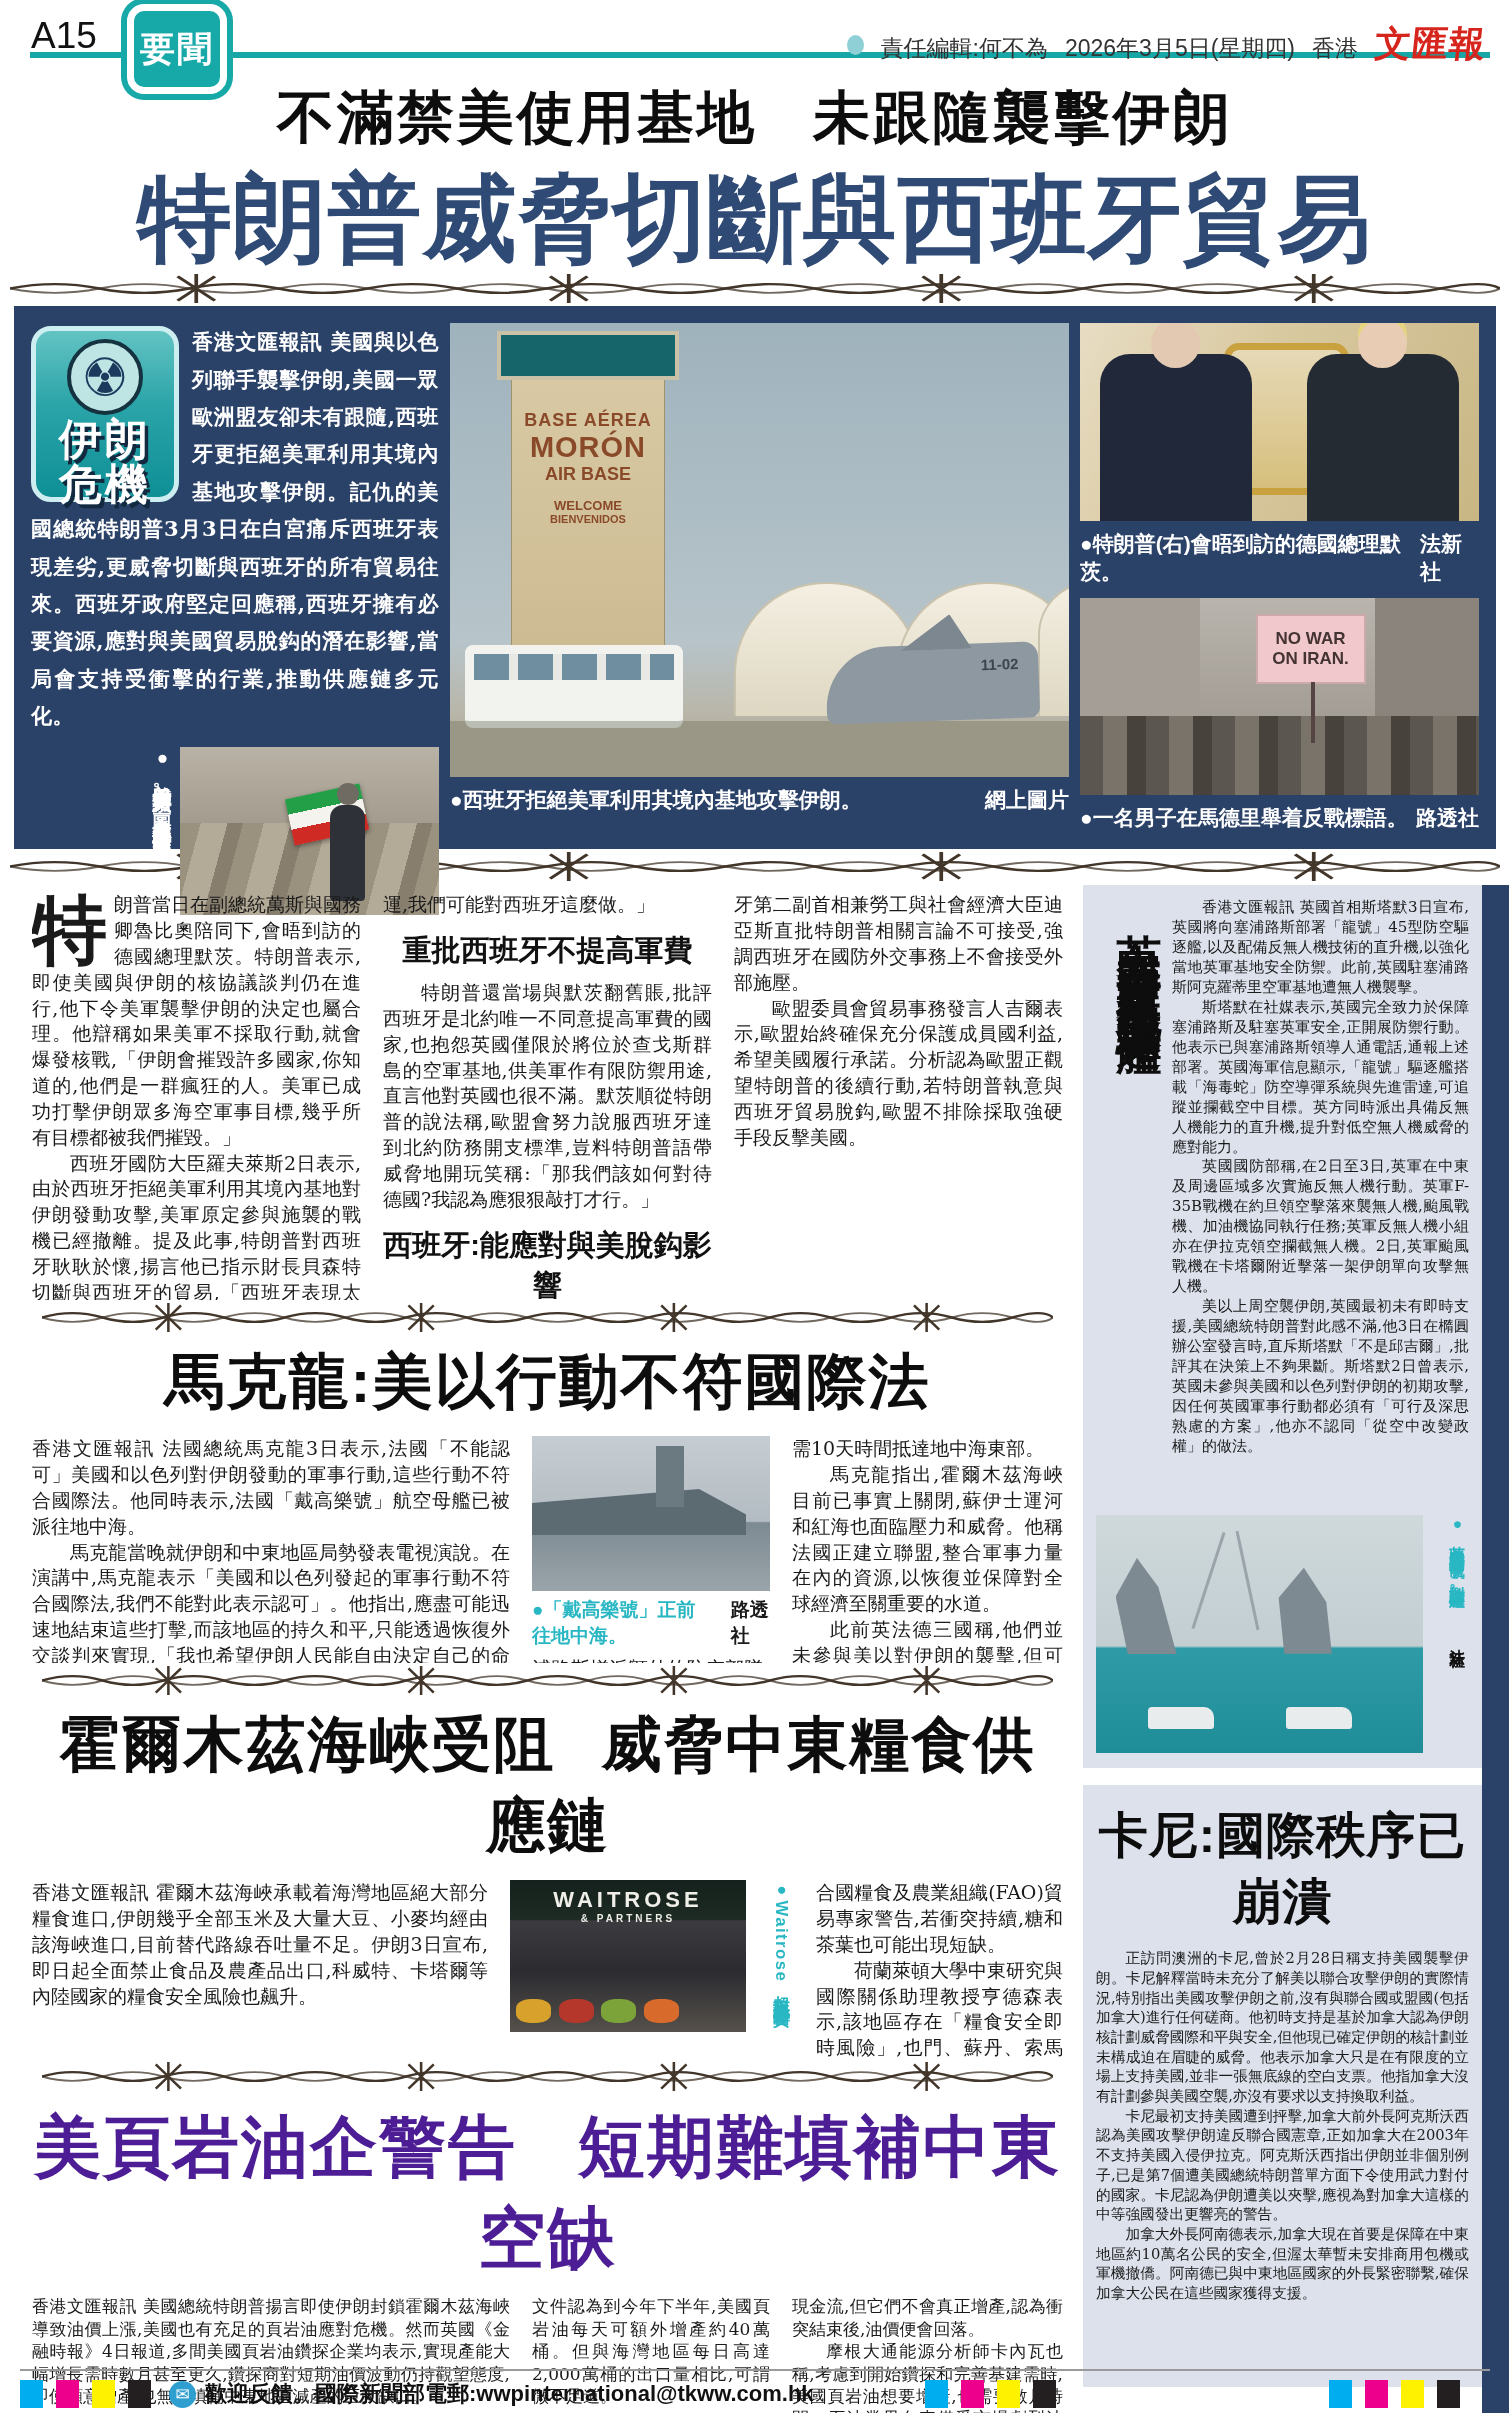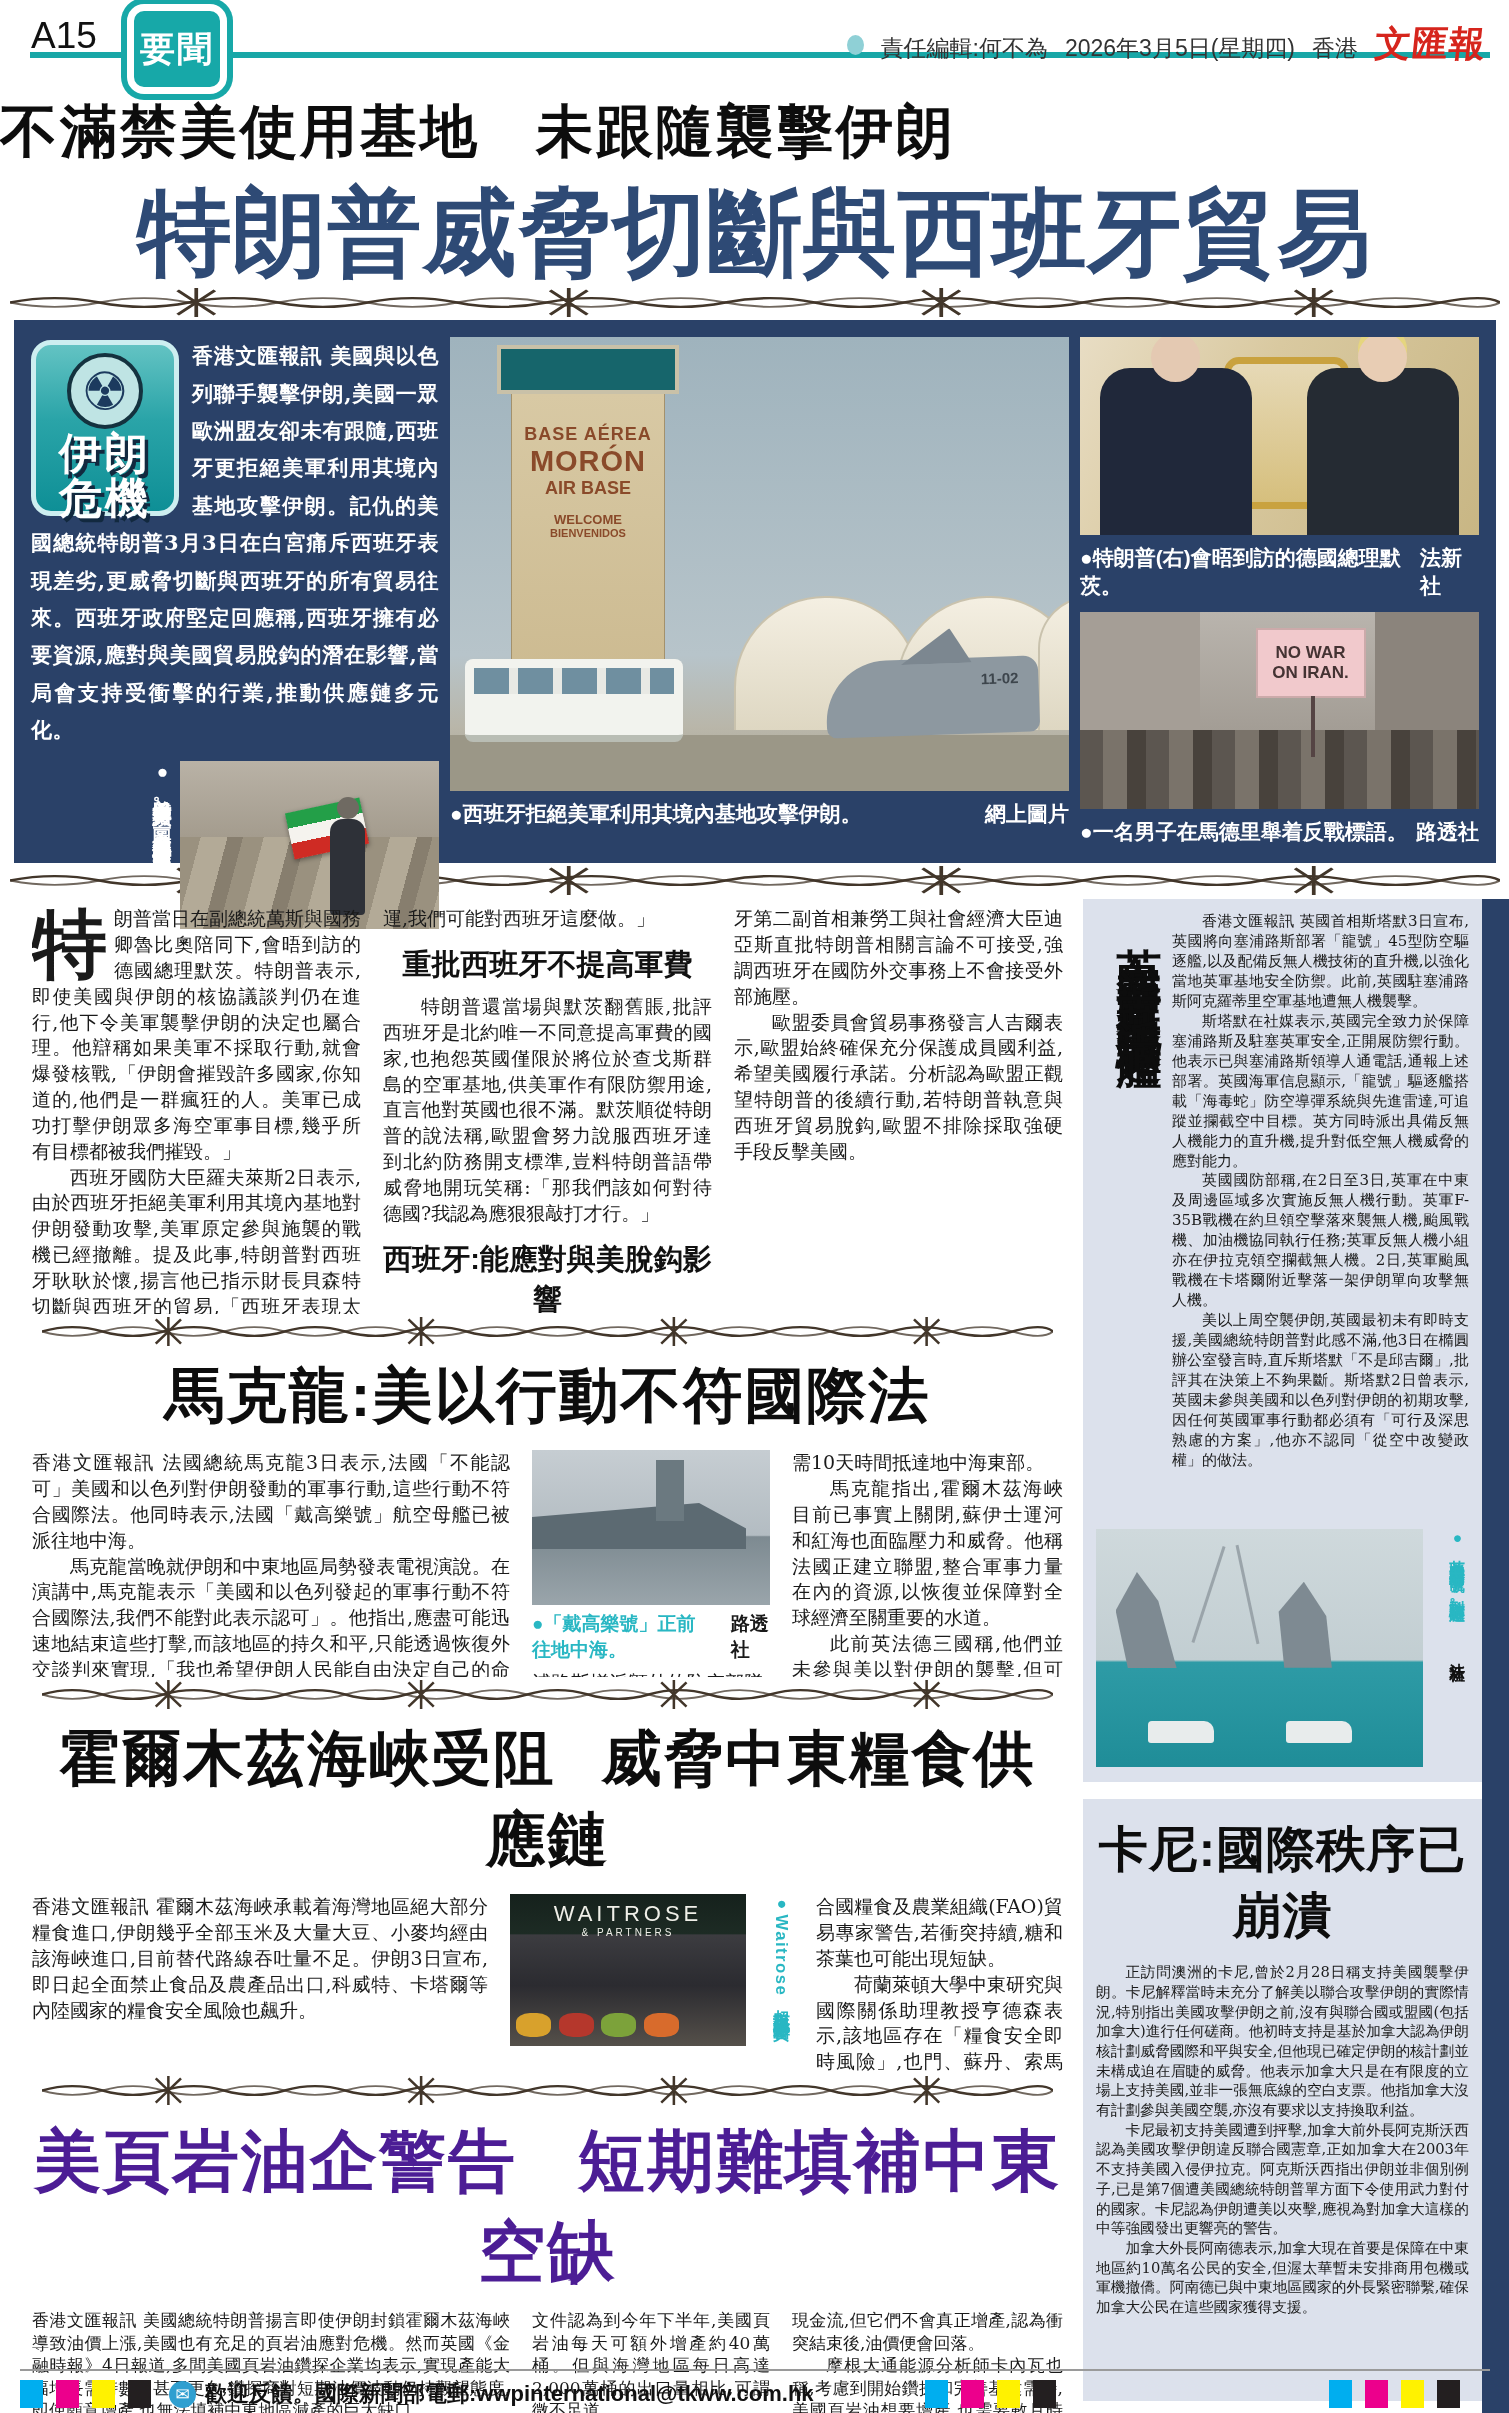--- a/index.html
+++ b/index.html
@@ -14,21 +14,21 @@
   .section-badge{position:absolute;left:127px;top:4px;width:86px;height:76px;background:#17a8a8;
       border:7px solid #fff;border-radius:17px;box-shadow:0 0 0 6px #17a8a8;
       display:flex;align-items:center;justify-content:center;color:#fff;font-weight:bold;
       font-size:35px;font-family:"Liberation Sans",sans-serif;letter-spacing:2px;z-index:3;}
   .topright{position:absolute;right:24px;top:20px;display:flex;align-items:baseline;gap:17px;white-space:nowrap;}
   .ed-dot{display:inline-block;width:17px;height:20px;background:#8fd0d6;border-radius:50%;align-self:center;}
   .ed-label,.date-label,.city-label{font-size:23px;color:#333;}
   .paper-logo{font-size:36px;color:#d6251d;font-weight:bold;font-family:"DejaVu Serif",serif;transform:skewX(-6deg);letter-spacing:1px;}
 
   
-  .kicker{margin-top:18px;font-size:57px;font-weight:bold;color:#0d0d0d;
+  .kicker{margin-top:4px;text-align:center;font-size:57px;font-weight:bold;color:#0d0d0d;
       font-family:"Liberation Sans",sans-serif;letter-spacing:3px;}
   .kicker .gap{display:inline-block;width:56px;}
   .main-headline{margin:9px 0 3px 0;text-align:center;font-size:94px;line-height:1.12;font-weight:900;
       color:#2e4a75;font-family:Liberation Sans, sans-serif;letter-spacing:1px;}
 
   
   .wire{height:29px;margin:3px 10px;}
   .wire svg{width:100%;height:100%;}
 
   
@@ -140,21 +140,21 @@
   .small-cap .credit{margin-left:auto;}
   .tdot{color:#29b7c3;}
 
   .hormuz{height:361px;overflow:hidden;}
   .hormuz .c1{width:456px;}
   .hormuz .c2{width:284px;}
   .hormuz .c3{flex:1;}
   .hormuz .c2 .ph-row{display:flex;}
   .waitrose-photo{height:152px;flex:1;background:linear-gradient(#15211c 0%,#1d2b24 26%,#3c3c40 27%,#2b2b30 60%,#55504a 100%);}
   .wt-sign{position:absolute;left:0;right:0;top:7px;text-align:center;color:#efefe8;
-      font-family:"Liberation Sans",sans-serif;font-weight:normal;}
+      font-family:"Liberation Sans",sans-serif;font-weight:bold;}
   .wt-sign .w1{font-size:22px;letter-spacing:4px;}
   .wt-sign .w2{font-size:10px;letter-spacing:3px;}
   .fruit{position:absolute;bottom:9px;width:35px;height:24px;border-radius:40%;}
   .f1{left:6px;background:#d8a12c;}
   .f2{left:49px;background:#b5372c;}
   .f3{left:91px;background:#7ca23a;}
   .f4{left:134px;background:#d86b2c;}
   .hormuz .vcap{width:43px;color:#111;font-size:16.7px;margin-left:5px;}
 
   .shale{overflow:hidden;}

